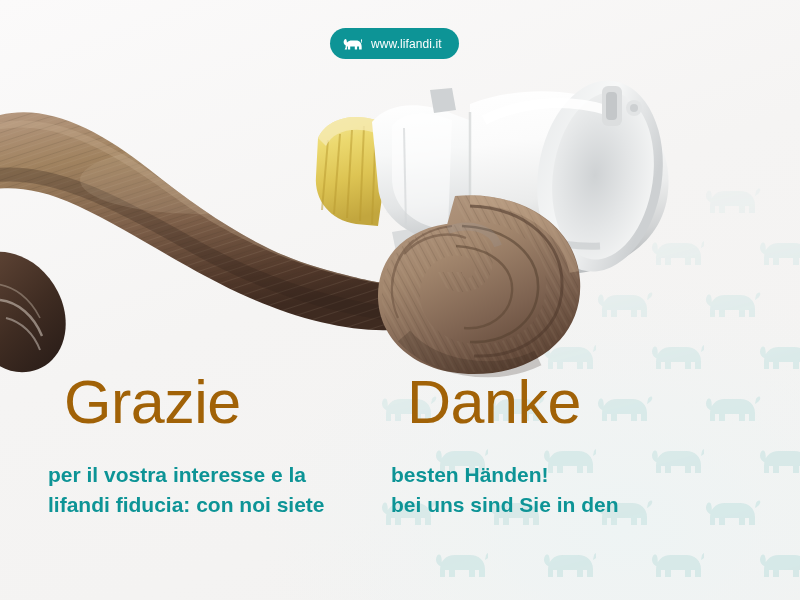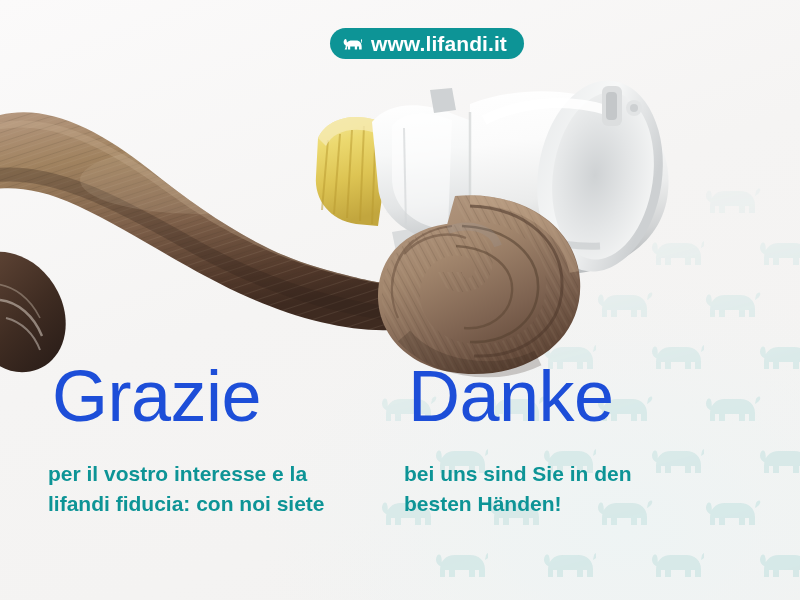--- a/index.html
+++ b/index.html
@@ -61,42 +61,42 @@
     gap: 9px;
     padding: 0 17px 0 13px;
     border-radius: 16px;
     background: #0d9496;
     box-sizing: border-box;
     z-index: 40;
   }
   .badge-elephant { display: block; width: 19px; height: 15px; flex: 0 0 auto; }
   .badge-url {
     color: #ffffff;
-    font-size: 21px;
-    font-weight: 700;
+    font-size: 12px;
+    font-weight: 400;
     letter-spacing: 0.1px;
     line-height: 1;
     white-space: nowrap;
   }
 
   
   .col {
     position: absolute;
     z-index: 30;
   }
   .col-it { left: 48px;  top: 356px; width: 320px; }
-  .col-de { left: 404px; top: 356px; width: 360px; }
+  .col-de { left: 391px; top: 356px; width: 360px; }
 
   .headline {
-    color: #1d4ed8;
-    font-size: 72px;
+    color: #a16207;
+    font-size: 61px;
     font-weight: 300;
     line-height: 1;
     letter-spacing: -0.5px;
-    margin: 4px;
+    margin: 16px;
     white-space: nowrap;
   }
   .bodytext {
     color: #0d9496;
     font-size: 21px;
     font-weight: 700;
     line-height: 1.43;
     margin: 27px 0 0 0;
   }
   .bodytext .line { display: block; white-space: nowrap; }
@@ -313,26 +313,26 @@
                L22 29 L22 38 L15 38 L15 29 L12 29 L12 38 L5 38 Z
                M8 26 C2 23 0 14 4 9 C6 5 10 6 11 10 C13 17 12 23 10 27 Z
                M57 19 C61 16 62 10 60 7 C58 5 55 7 55 11 Z" fill="#ffffff"></path>
     </svg>
     <span class="badge-url">www.lifandi.it</span>
   </div>
 
   <div class="col col-it">
     <div class="headline">Grazie</div>
     <div class="bodytext">
-      <span class="line">per il vostro interesse e la</span>
+      <span class="line">per il vostra interesse e la</span>
       <span class="line">lifandi fiducia: con noi siete</span>
     </div>
   </div>
 
   <div class="col col-de">
     <div class="headline">Danke</div>
     <div class="bodytext">
+      <span class="line">besten Händen!</span>
       <span class="line">bei uns sind Sie in den</span>
-      <span class="line">besten Händen!</span>
     </div>
   </div>
 
 </div>
 
 </body></html>

